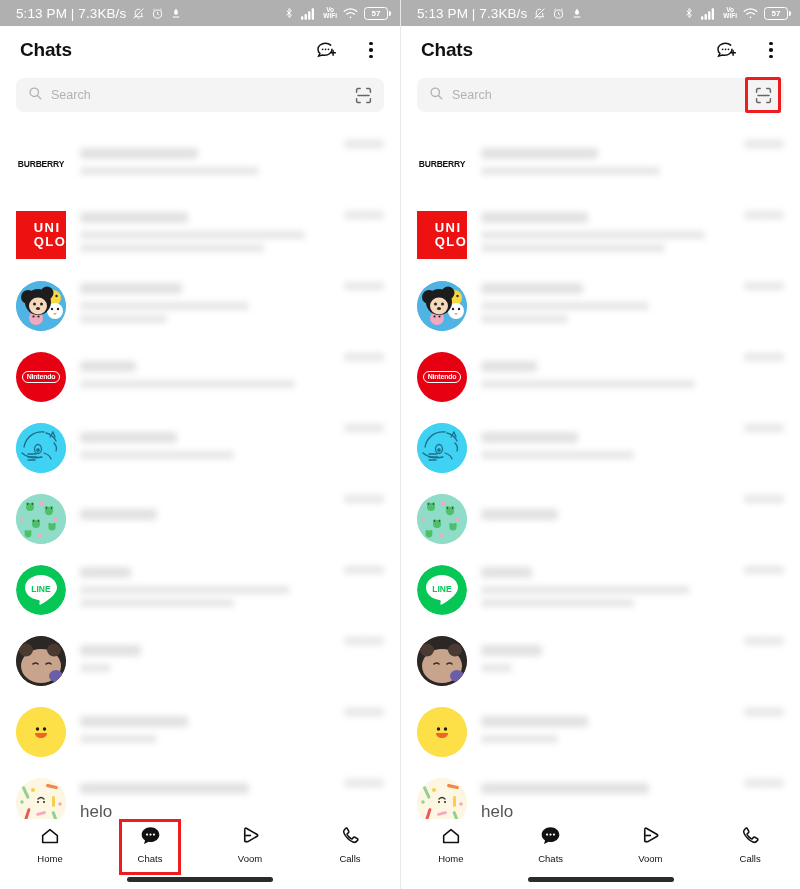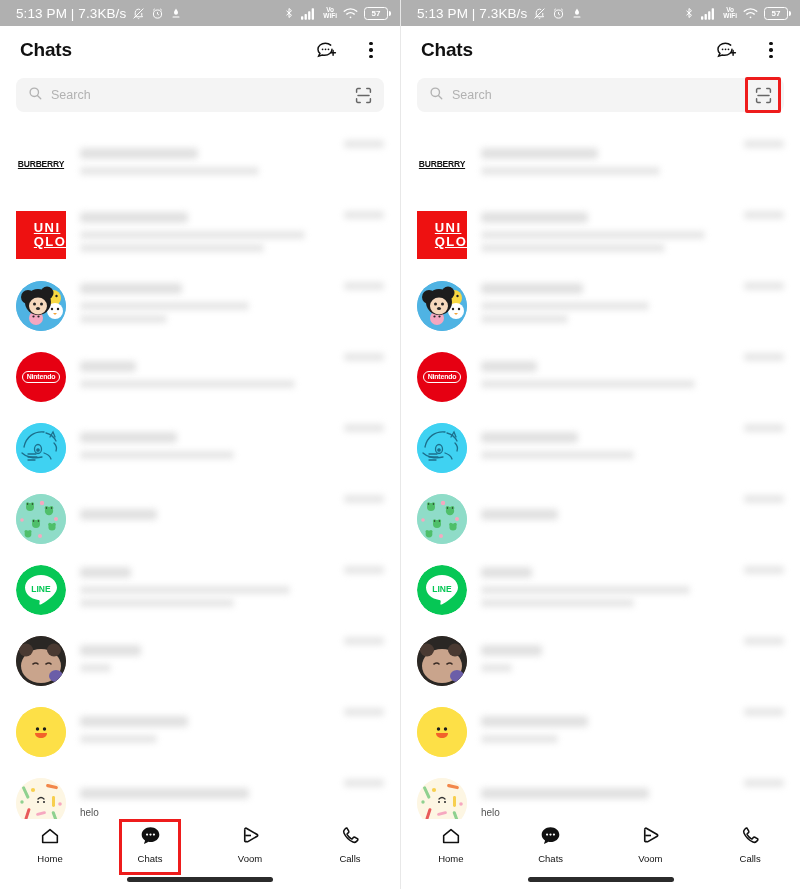--- a/index.html
+++ b/index.html
@@ -118,36 +118,36 @@
     padding: 0 16px 0 16px;
   }
   .avatar {
     width: 50px; height: 50px;
     border-radius: 50%;
     flex: 0 0 50px;
     overflow: hidden;
     position: relative;
     display: flex; align-items: center; justify-content: center;
   }
-  .avatar.square { border-radius: 0; text-decoration: underline; }
+  .avatar.square { border-radius: 0; }
   .rowbody { flex: 1; margin-left: 14px; min-width: 0; padding-right: 8px; }
   .blur-line {
     background: #dedede;
     border-radius: 3px;
     filter: blur(3.2px);
     opacity: 0.9;
   }
   .blur-name { height: 11px; margin-bottom: 8px; }
   .blur-msg { height: 8px; margin-bottom: 5px; background: #e3e3e3; }
   .blur-time {
     width: 40px; height: 8px; background: #e6e6e6;
     border-radius: 3px; filter: blur(3px);
     flex: 0 0 40px; align-self: flex-start; margin-top: 12px;
   }
-  .clear-msg { font-size: 10px; color: #555; }
+  .clear-msg { font-size: 17px; color: #555; }
 
   
   .av-burberry {
     background: #fff; color: #111;
     font-size: 8.5px; font-weight: 700; letter-spacing: -0.2px;
     width: 50px; border-radius: 0;
   }
   .av-uniqlo {
     background: #ee1111; color: #fff; border-radius: 0;
     width: 48px; height: 48px;

